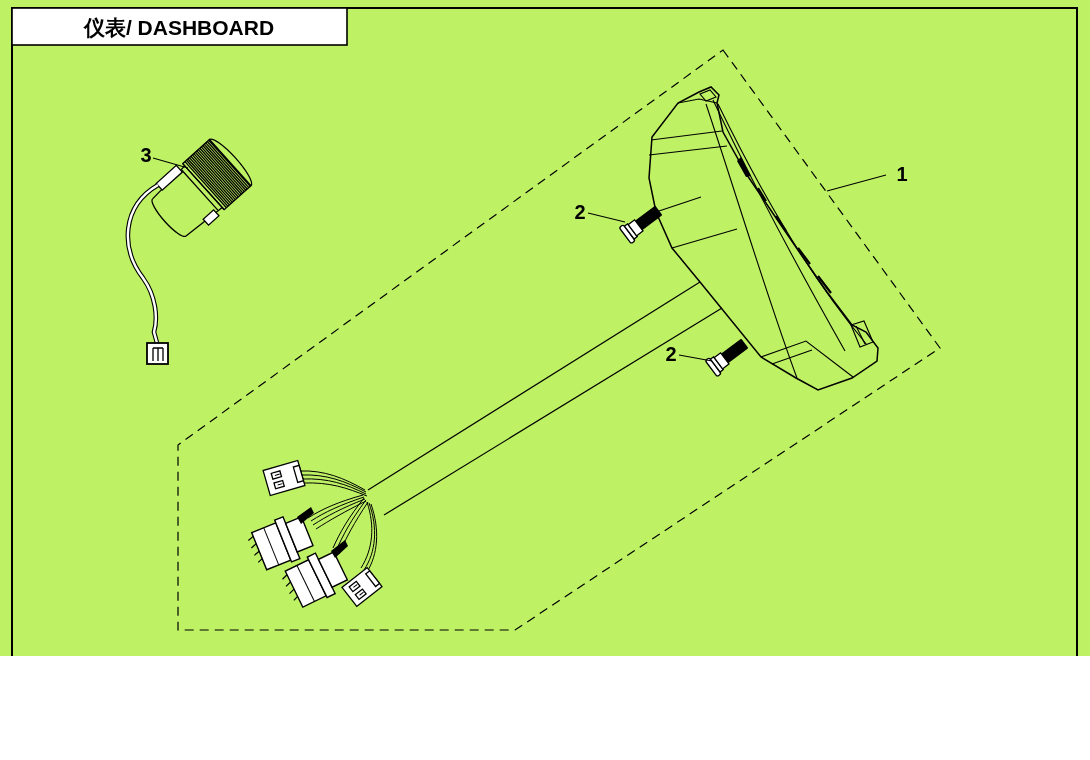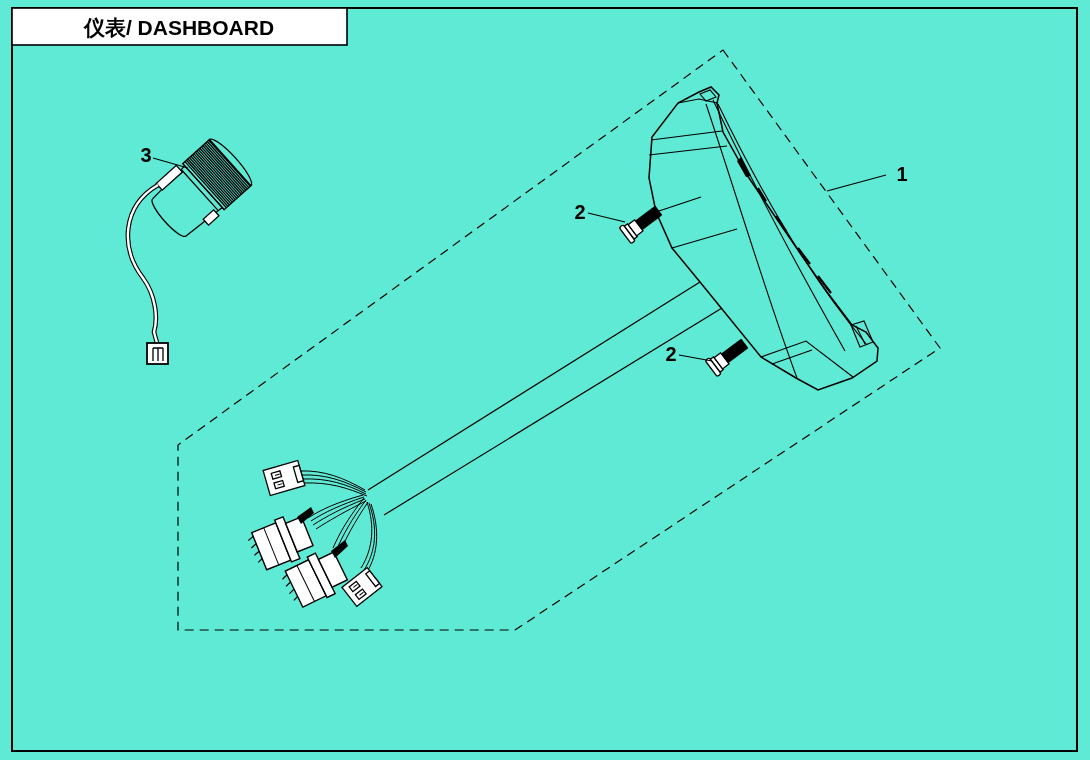--- a/index.html
+++ b/index.html
@@ -4,22 +4,22 @@
 <style>
   html, body {
     margin: 0;
     padding: 0;
     background: #ffffff;
     font-family: "Liberation Sans", "DejaVu Sans", sans-serif;
   }
   .stage {
     position: relative;
     width: 1090px;
-    height: 760px;
-    background: #5eead4;
+    height: 656px;
+    background: #bef264;
     overflow: hidden;
   }
   svg { display: block; }
   svg text { user-select: none; }
 </style>
 </head>
 <body>
 
 <div class="stage">
 <svg width="1090" height="760" viewBox="0 0 1090 760" xmlns="http://www.w3.org/2000/svg">

